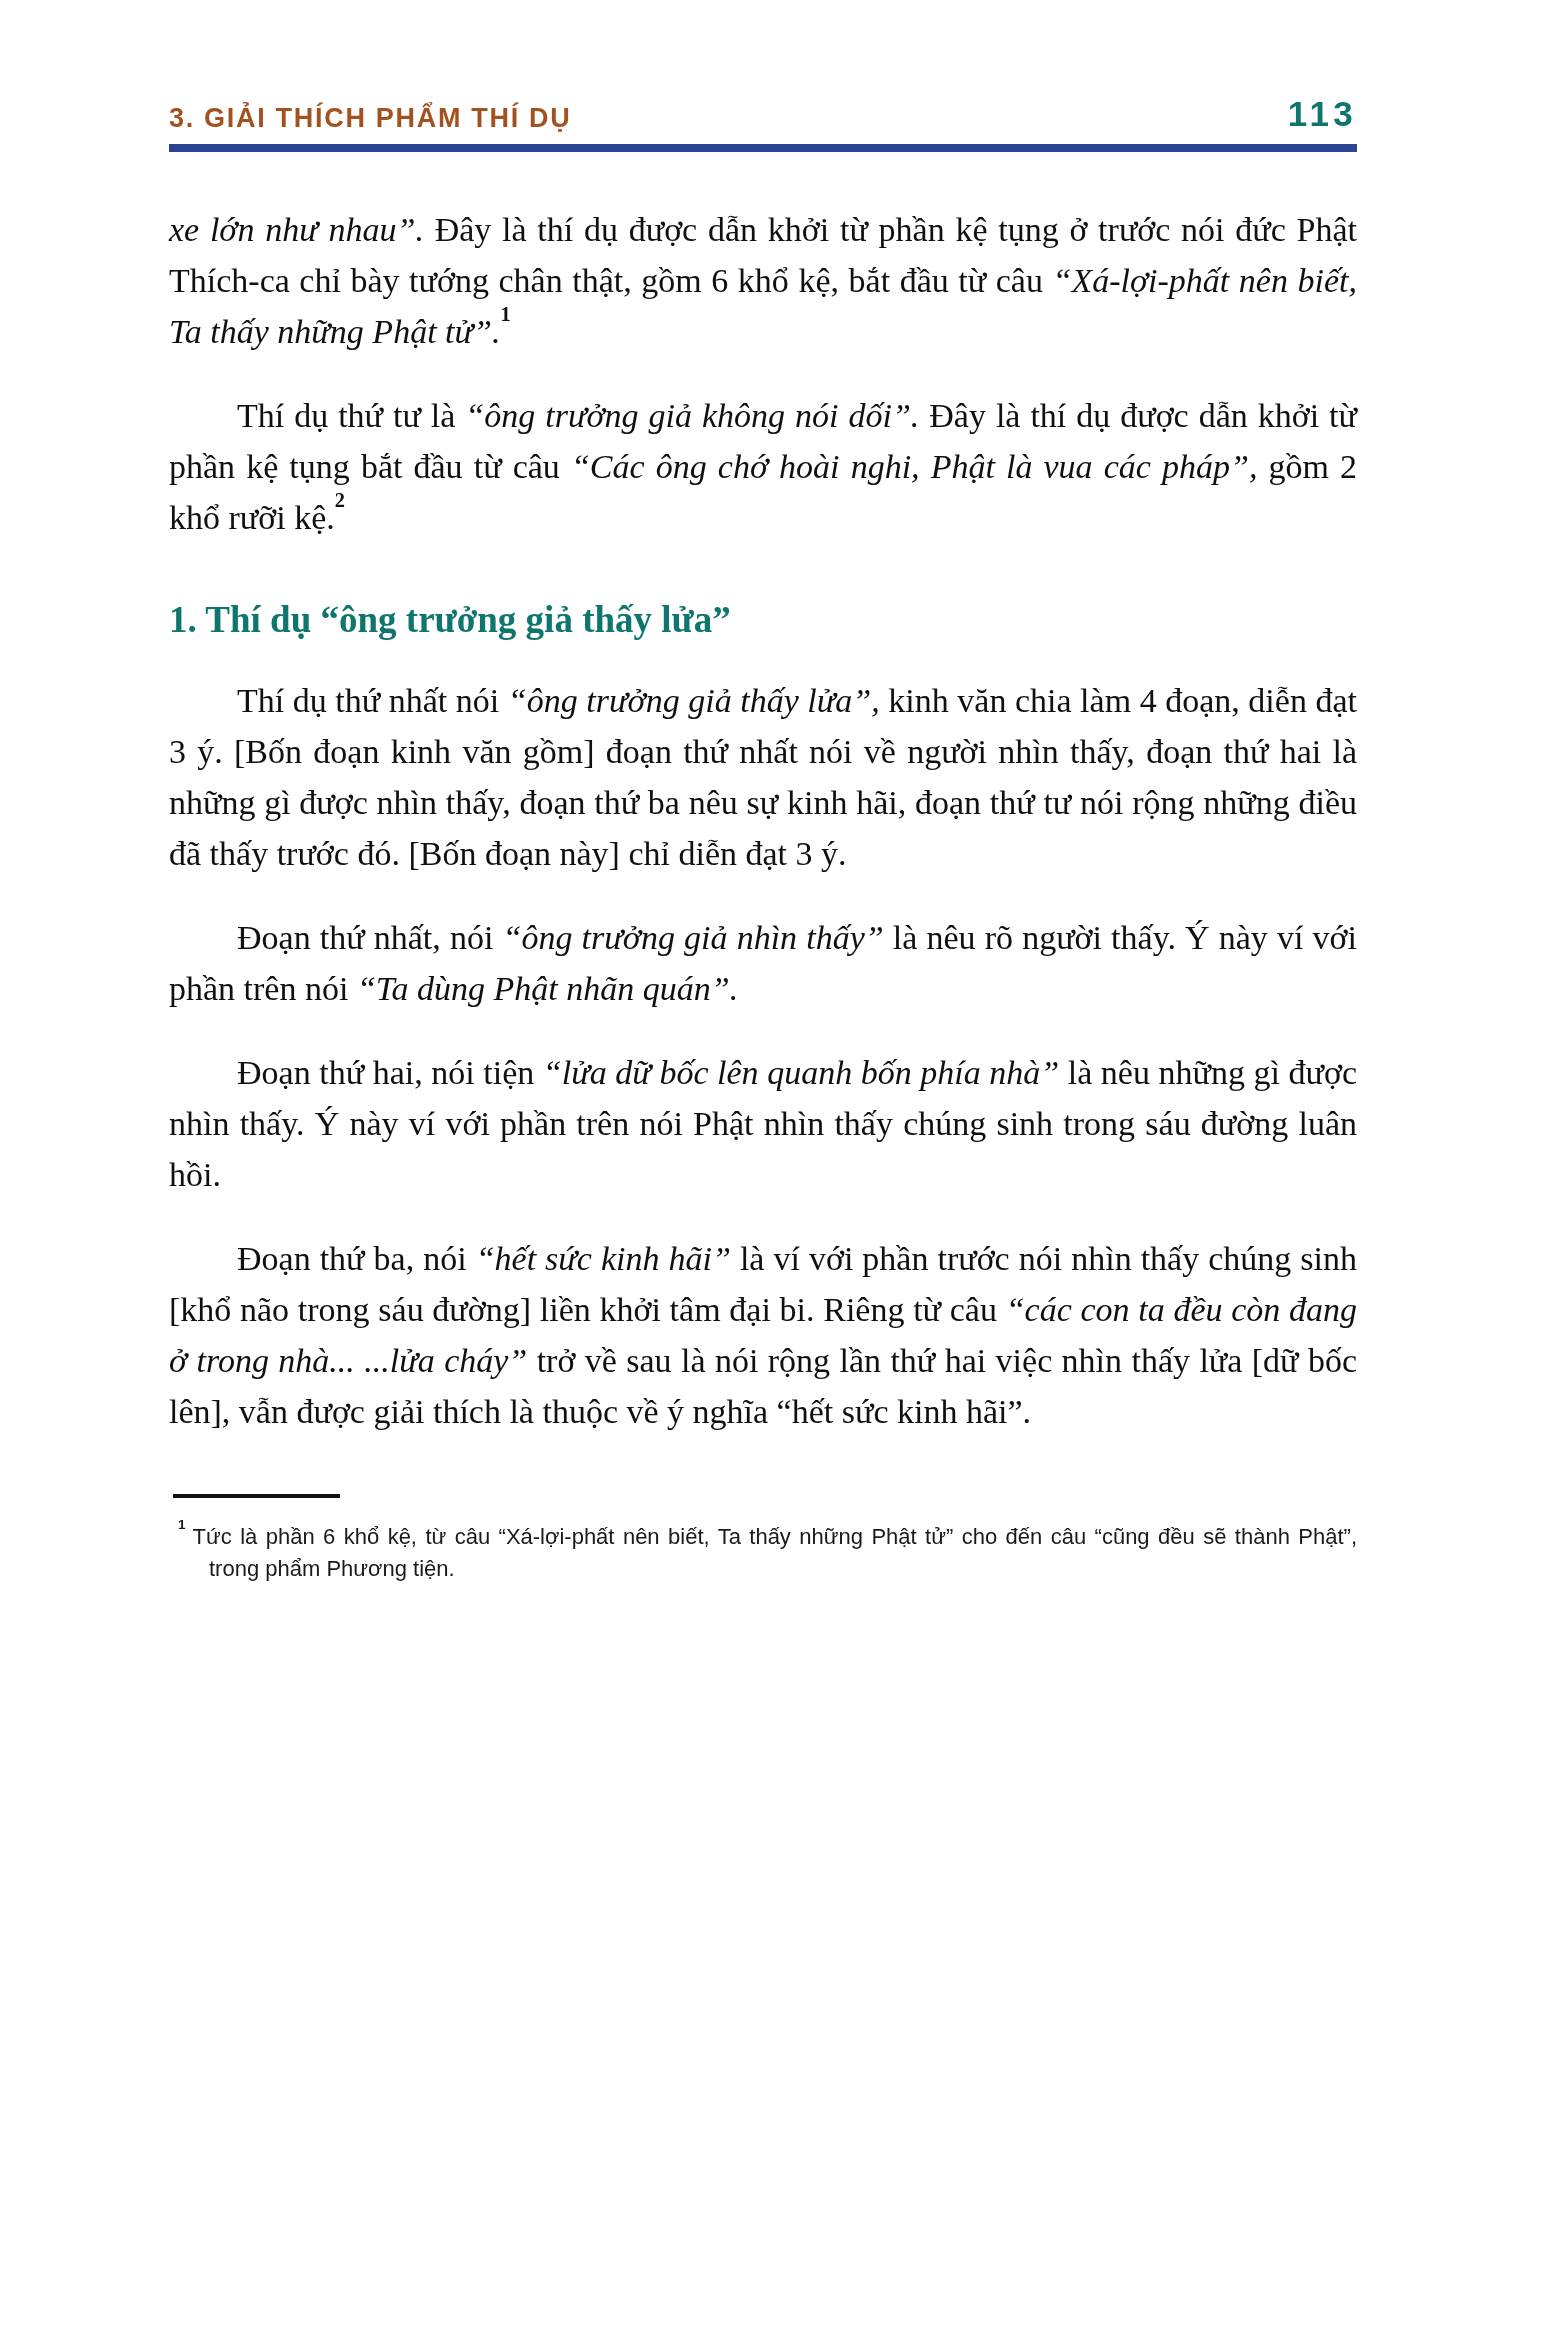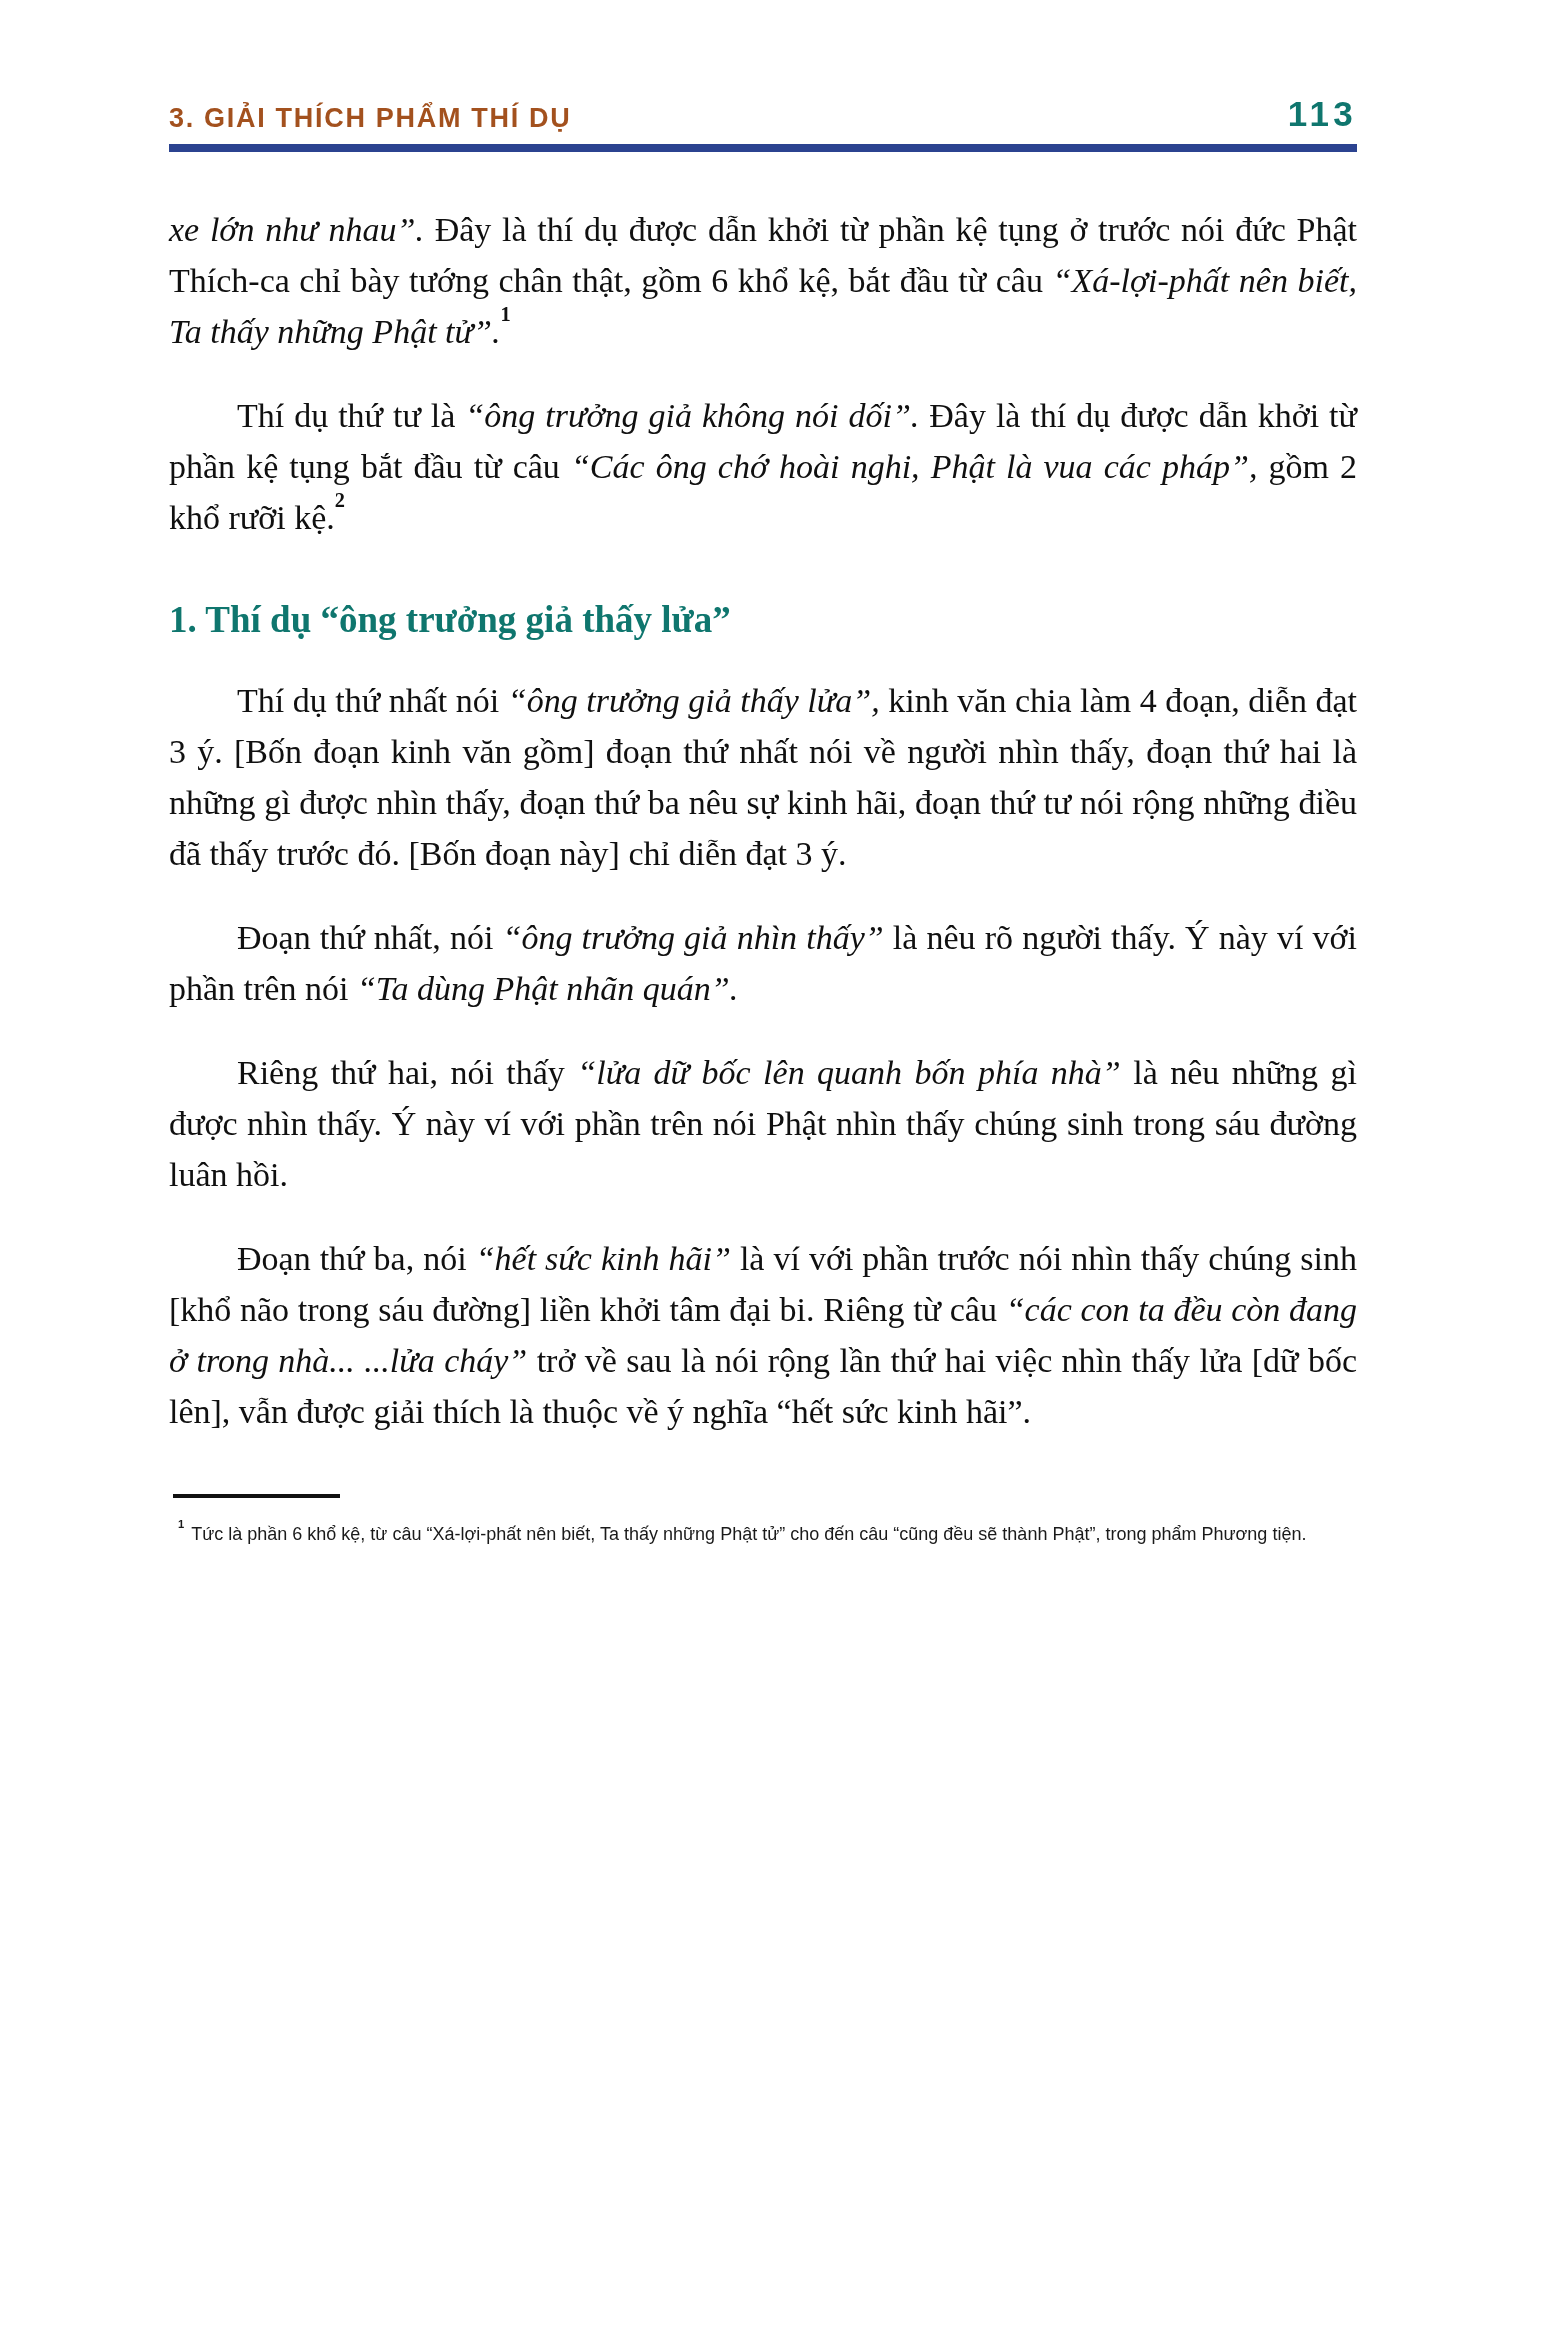--- a/index.html
+++ b/index.html
@@ -72,21 +72,21 @@
     margin-top: 57px;
   }
   .fn-rule {
     width: 167px;
     height: 4.3px;
     background: #111111;
     margin: 0 0 22.6px 3.5px;
   }
   .footnotes {
     font-family: "Liberation Sans", sans-serif;
-    font-size: 18px;
+    font-size: 22px;
     line-height: 1.48;
     color: #1a1a1a;
     text-align: justify;
   }
   .footnote {
     padding-left: 40px;
     text-indent: -31px;
     margin: 0 0 3.5px 0;
   }
   .footnote sup.fn-num {
@@ -110,21 +110,21 @@
     </div>
     <div class="header-rule"></div>
   </div>
 
   <div class="body-text">
       <p class="para"><span class="it">xe lớn như nhau”.</span><span class="rm"> Đây là thí dụ được dẫn khởi từ phần kệ tụng ở trước nói đức Phật Thích-ca chỉ bày tướng chân thật, gồm 6 khổ kệ, bắt đầu từ câu </span><span class="it">“Xá-lợi-phất nên biết, Ta thấy những Phật tử”.</span><sup class="fn-ref">1</sup></p>
       <p class="para indent"><span class="rm">Thí dụ thứ tư là </span><span class="it">“ông trưởng giả không nói dối”.</span><span class="rm"> Đây là thí dụ được dẫn khởi từ phần kệ tụng bắt đầu từ câu </span><span class="it">“Các ông chớ hoài nghi, Phật là vua các pháp”,</span><span class="rm"> gồm 2 khổ rưỡi kệ.</span><sup class="fn-ref">2</sup></p>
       <h2 class="section-heading">1. Thí dụ “ông trưởng giả thấy lửa”</h2>
       <p class="para indent"><span class="rm">Thí dụ thứ nhất nói </span><span class="it">“ông trưởng giả thấy lửa”,</span><span class="rm"> kinh văn chia làm 4 đoạn, diễn đạt 3 ý. [Bốn đoạn kinh văn gồm] đoạn thứ nhất nói về người nhìn thấy, đoạn thứ hai là những gì được nhìn thấy, đoạn thứ ba nêu sự kinh hãi, đoạn thứ tư nói rộng những điều đã thấy trước đó. [Bốn đoạn này] chỉ diễn đạt 3 ý.</span></p>
       <p class="para indent"><span class="rm">Đoạn thứ nhất, nói </span><span class="it">“ông trưởng giả nhìn thấy”</span><span class="rm"> là nêu rõ người thấy. Ý này ví với phần trên nói </span><span class="it">“Ta dùng Phật nhãn quán”.</span></p>
-      <p class="para indent"><span class="rm">Riêng thứ hai, nói thấy </span><span class="it">“lửa dữ bốc lên quanh bốn phía nhà”</span><span class="rm"> là nêu những gì được nhìn thấy. Ý này ví với phần trên nói Phật nhìn thấy chúng sinh trong sáu đường luân hồi.</span></p>
+      <p class="para indent"><span class="rm">Đoạn thứ hai, nói tiện </span><span class="it">“lửa dữ bốc lên quanh bốn phía nhà”</span><span class="rm"> là nêu những gì được nhìn thấy. Ý này ví với phần trên nói Phật nhìn thấy chúng sinh trong sáu đường luân hồi.</span></p>
       <p class="para indent"><span class="rm">Đoạn thứ ba, nói </span><span class="it">“hết sức kinh hãi”</span><span class="rm"> là ví với phần trước nói nhìn thấy chúng sinh [khổ não trong sáu đường] liền khởi tâm đại bi. Riêng từ câu </span><span class="it">“các con ta đều còn đang ở trong nhà... ...lửa cháy”</span><span class="rm"> trở về sau là nói rộng lần thứ hai việc nhìn thấy lửa [dữ bốc lên], vẫn được giải thích là thuộc về ý nghĩa “hết sức kinh hãi”.</span></p>
     </div>
 
   <div class="footnote-area">
     <div class="fn-rule"></div>
     <div class="footnotes">
         <div class="footnote"><sup class="fn-num">1</sup><span>Tức là phần 6 khổ kệ, từ câu “Xá-lợi-phất nên biết, Ta thấy những Phật tử” cho đến câu “cũng đều sẽ thành Phật”, trong phẩm Phương tiện.</span></div>
       </div>
   </div>
 

